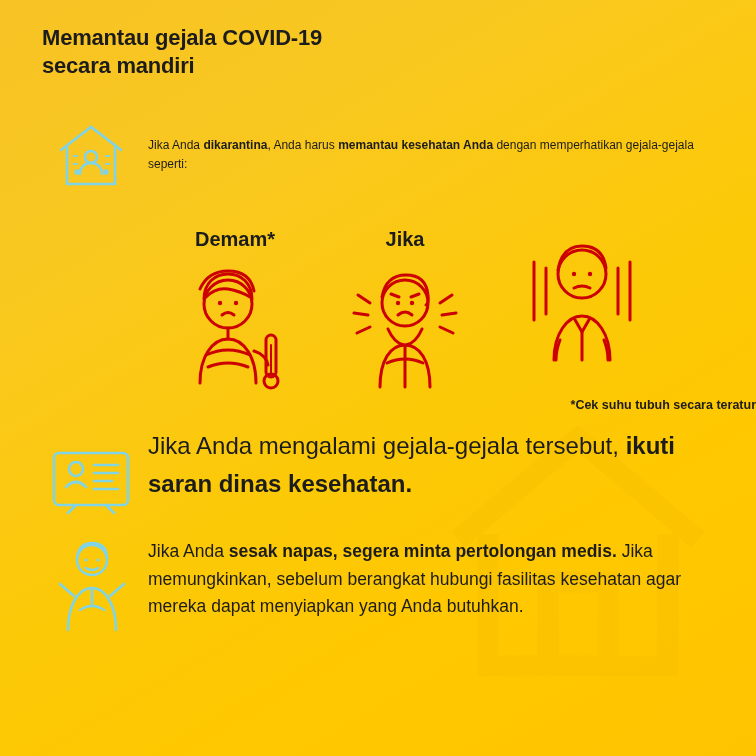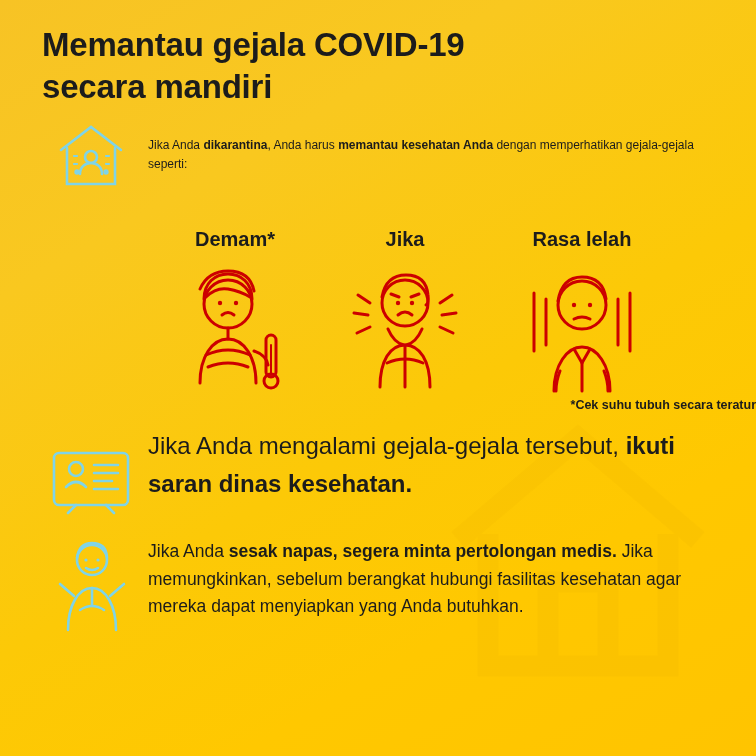--- a/index.html
+++ b/index.html
@@ -24,21 +24,21 @@
   }
   .watermark svg { width: 100%; height: 100%; display: block; }
 
   .content { position: relative; z-index: 2; }
 
   h1.title {
     position: absolute;
     left: 42px; top: 24px;
     width: 640px;
     color: #1c1c1c;
-    font-size: 33px;
+    font-size: 22px;
     font-weight: bold;
     line-height: 1.28;
     letter-spacing: -0.2px;
     white-space: pre-line;
   }
 
   
   .row1-icon {
     position: absolute; left: 56px; top: 122px;
     width: 70px; height: 70px;
@@ -174,21 +174,20 @@
         <path d="M48 70 q6 14 16 16"></path>
         <path d="M82 70 q-6 14 -16 16"></path>
 
         <path d="M40 128 c0-26 10-42 25-42 s25 16 25 42"></path>
         <path d="M47 104 q18 -8 36 0"></path>
         <path d="M65 88 L65 128"></path>
       </svg>
     </div>
 
     <div class="sym sym-tired">
-      <div class="sym-label">Rasa lelah</div>
       <svg width="140" height="140" viewBox="0 0 140 140" fill="none" stroke="#cc0000" stroke-width="3" stroke-linecap="round">
 
         <circle cx="70" cy="46" r="24"></circle>
         <path d="M46 42 q4 -24 24 -24 q21 0 24 22"></path>
         <circle cx="62" cy="46" r="2.2" fill="#cc0000" stroke="none"></circle>
         <circle cx="78" cy="46" r="2.2" fill="#cc0000" stroke="none"></circle>
         <path d="M62 60 q8 -4 16 0"></path>
 
         <path d="M22 34 L22 92 M34 40 L34 86 M118 34 L118 92 M106 40 L106 86"></path>
 

